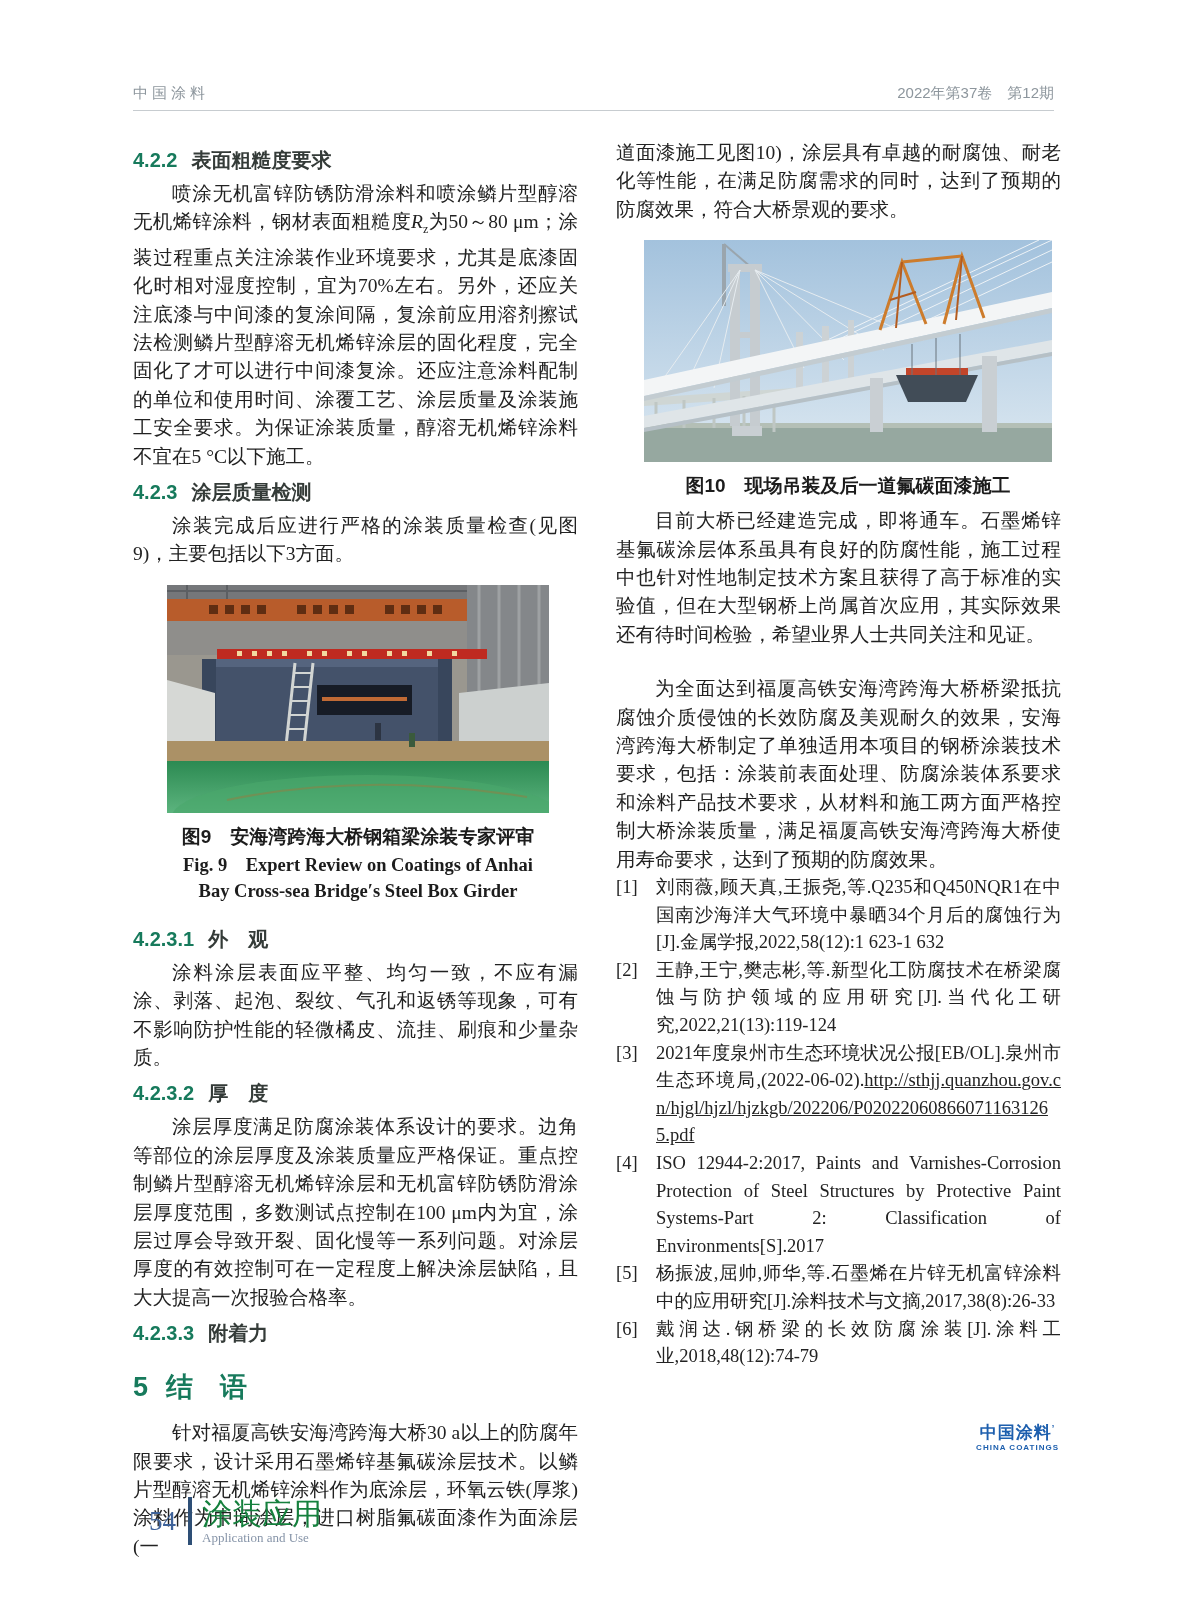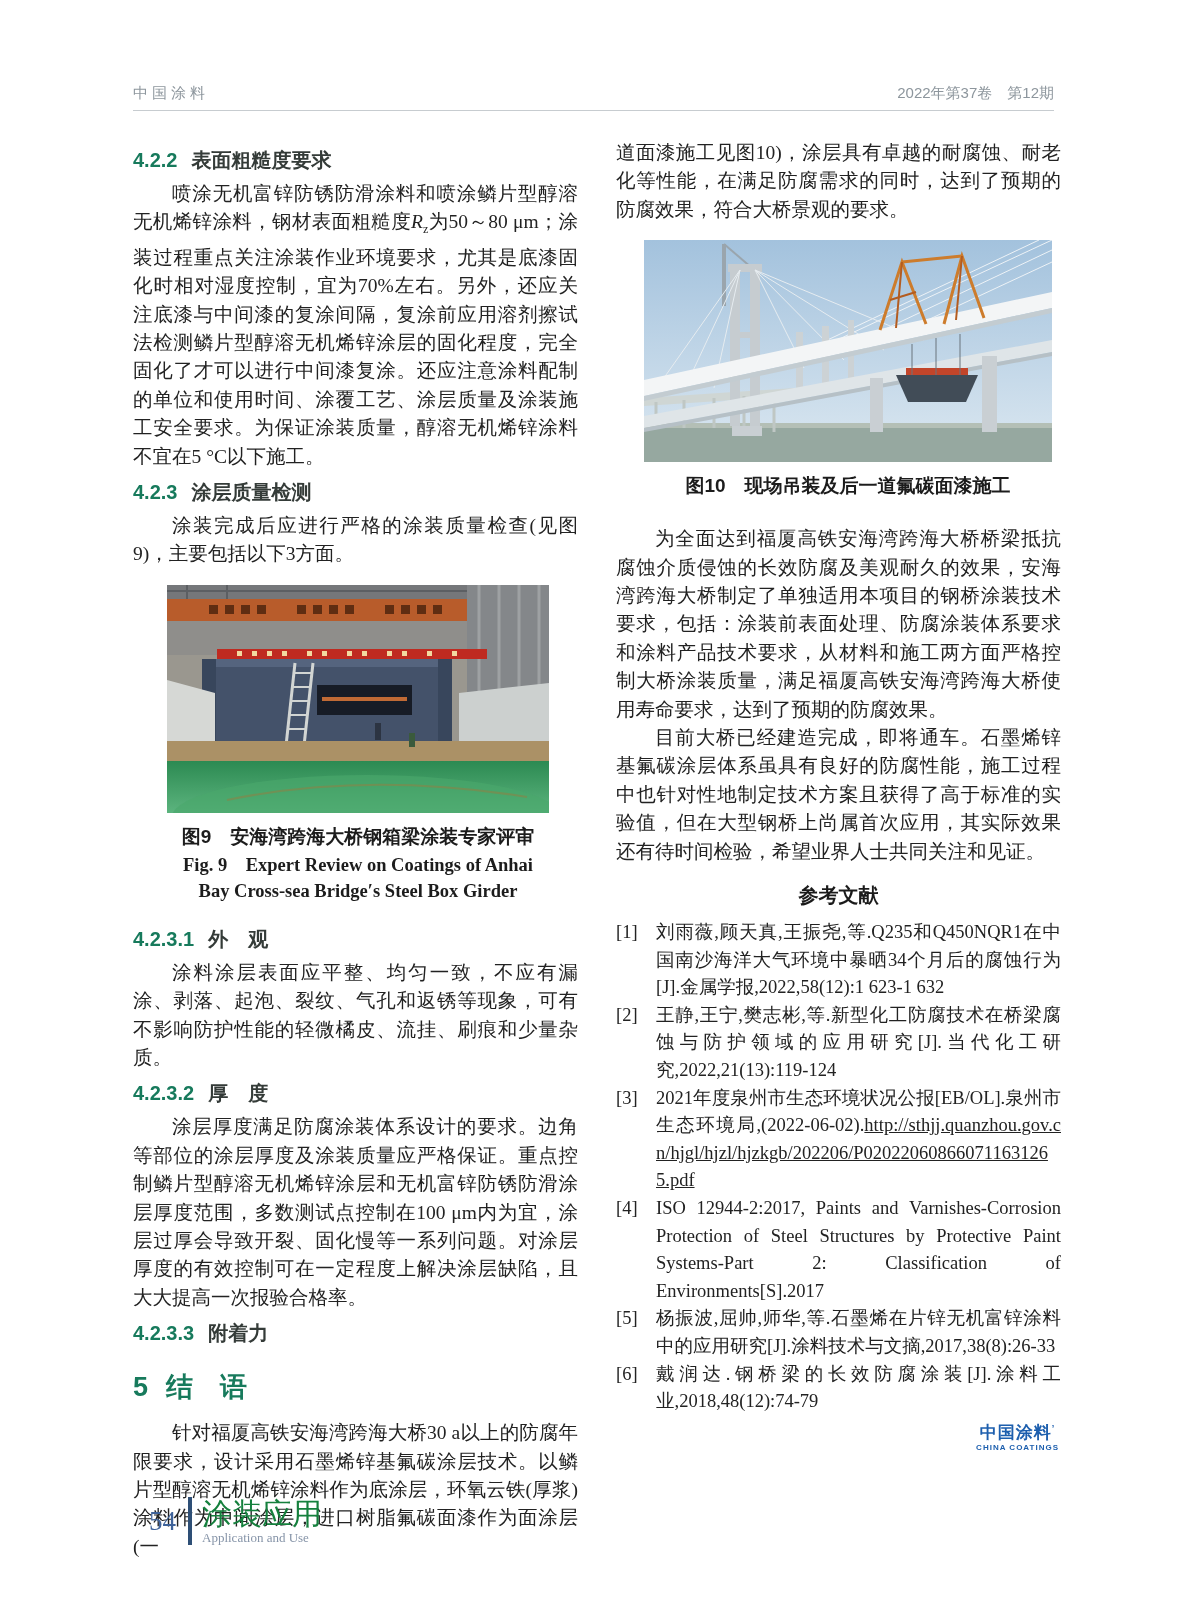--- a/index.html
+++ b/index.html
@@ -273,24 +273,23 @@
             <rect x="88" y="186" width="30" height="10"></rect>
             <rect x="226" y="138" width="13" height="54"></rect>
             <rect x="338" y="116" width="15" height="76"></rect>
           </g>
         </svg>
         <figcaption>
           <div class="cap-cn">图10　现场吊装及后一道氟碳面漆施工</div>
         </figcaption>
       </figure>
 
+      <p class="p">目前大桥已经建造完成，即将通车。石墨烯锌基氟碳涂层体系虽具有良好的防腐性能，施工过程中也针对性地制定技术方案且获得了高于标准的实验值，但在大型钢桥上尚属首次应用，其实际效果还有待时间检验，希望业界人士共同关注和见证。</p>
       <p class="p" style="margin-top:26px;">为全面达到福厦高铁安海湾跨海大桥桥梁抵抗腐蚀介质侵蚀的长效防腐及美观耐久的效果，安海湾跨海大桥制定了单独适用本项目的钢桥涂装技术要求，包括：涂装前表面处理、防腐涂装体系要求和涂料产品技术要求，从材料和施工两方面严格控制大桥涂装质量，满足福厦高铁安海湾跨海大桥使用寿命要求，达到了预期的防腐效果。</p>
-      <p class="p">目前大桥已经建造完成，即将通车。石墨烯锌基氟碳涂层体系虽具有良好的防腐性能，施工过程中也针对性地制定技术方案且获得了高于标准的实验值，但在大型钢桥上尚属首次应用，其实际效果还有待时间检验，希望业界人士共同关注和见证。</p>
-
-      <div class="refhead">参考文献</div>
+
 
       <div class="ref">
         <span class="rnum">[1]</span>
         <span class="rtext">刘雨薇,顾天真,王振尧,等.Q235和Q450NQR1在中国南沙海洋大气环境中暴晒34个月后的腐蚀行为[J].金属学报,2022,58(12):1 623-1 632</span>
       </div>
       <div class="ref">
         <span class="rnum">[2]</span>
         <span class="rtext">王静,王宁,樊志彬,等.新型化工防腐技术在桥梁腐蚀与防护领域的应用研究[J].当代化工研究,2022,21(13):119-124</span>
       </div>
       <div class="ref">

